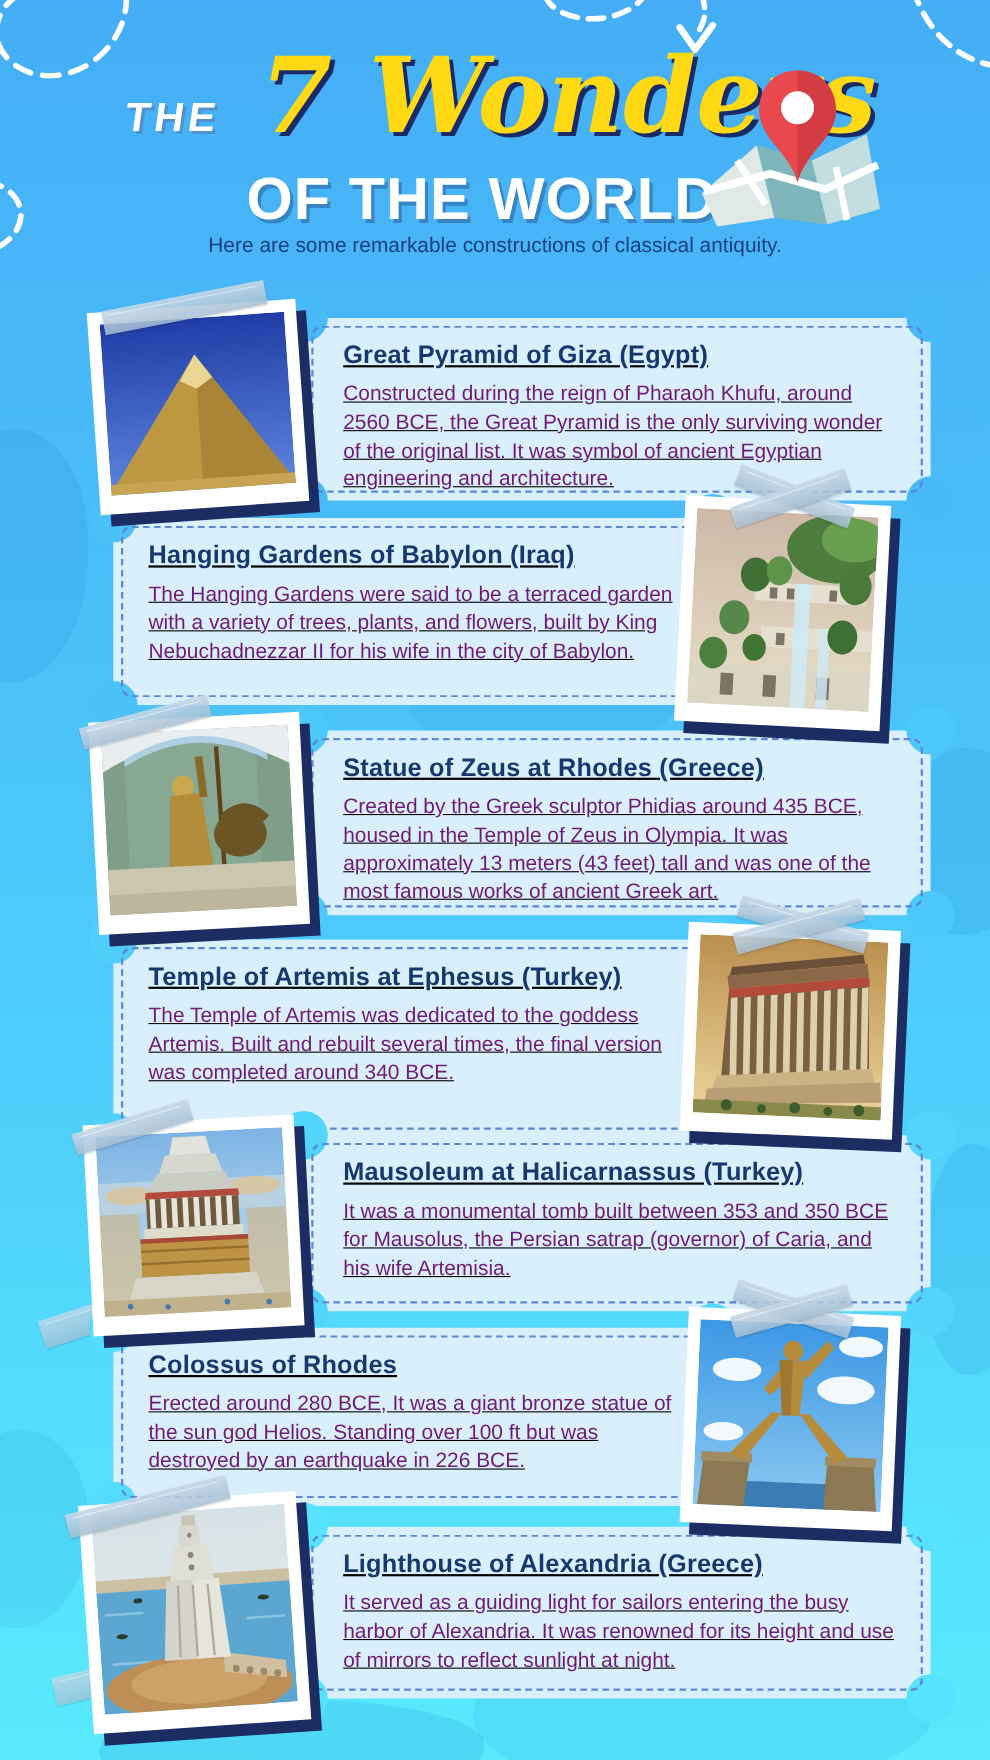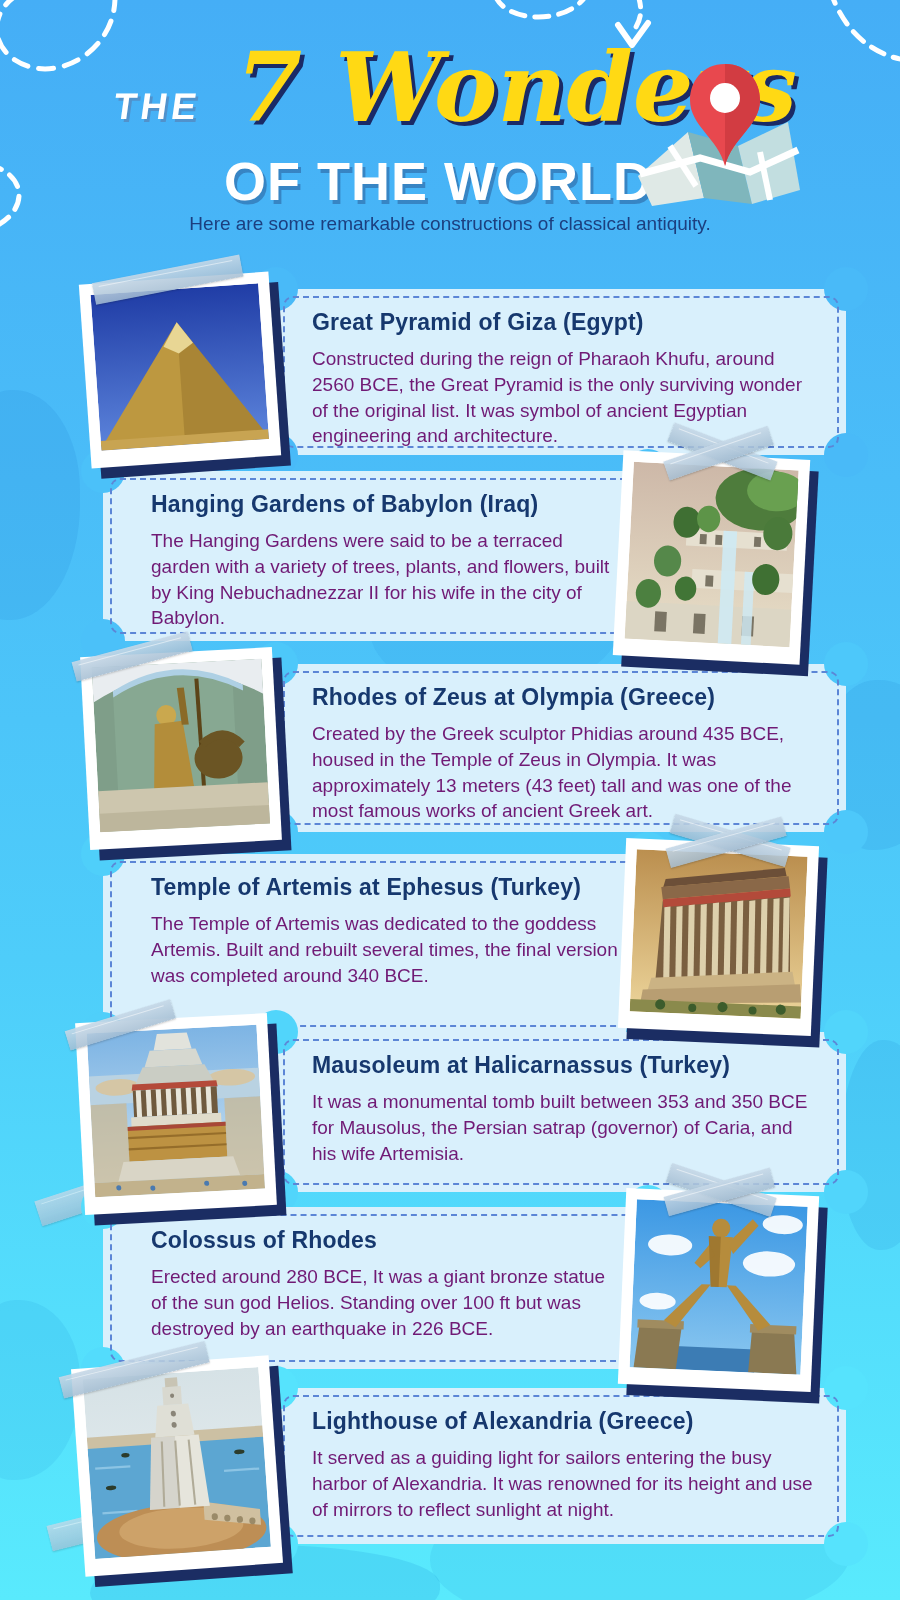--- a/index.html
+++ b/index.html
@@ -18,30 +18,30 @@
     text-shadow:3px 3px 0 rgba(90,120,170,0.55);}
   .big-title{position:absolute;left:236px;top:40px;z-index:4;color:#ffd914;
     font-family:"DejaVu Serif", serif;font-style:italic;font-weight:bold;font-size:95px;line-height:1;
     text-shadow:4px 4px 0 #1a2a66;white-space:nowrap;}
   .sub-title{position:absolute;left:224px;top:150px;z-index:4;color:#ffffff;font-weight:bold;
     font-size:54px;letter-spacing:1px;text-shadow:3px 4px 0 rgba(27,45,99,0.35);white-space:nowrap;}
   .tagline{position:absolute;left:0;top:213px;width:900px;text-align:center;z-index:4;
     color:#1c3f7f;font-size:19px;font-weight:500;}
   .map-icon{position:absolute;left:630px;top:56px;z-index:4;}
   
-  .card{position:absolute;z-index:2;background:#d9f0fc;border-radius:8px;}
+  .card{position:absolute;z-index:2;background:#d9f0fc;border-radius:8px;text-decoration:underline;}
   .card .border{position:absolute;left:7px;top:7px;right:7px;bottom:7px;
     border:2px dashed #5c86d6;border-radius:10px;pointer-events:none;}
   .notch{position:absolute;width:44px;height:44px;border-radius:50%;background:var(--notch,#4cc2f9);}
   .notch.tl{left:-22px;top:-22px;} .notch.tr{right:-22px;top:-22px;}
   .notch.bl{left:-22px;bottom:-22px;} .notch.br{right:-22px;bottom:-22px;}
   .card-inner{position:relative;height:100%;box-sizing:border-box;}
   .card-title{color:#16386e;font-size:23px;font-weight:bold;letter-spacing:0.2px;margin:0;padding:20px 20px 0 0;}
   .card-body{color:#701a75;font-size:19px;line-height:1.36;margin:0;padding:10px 26px 0 0;}
-  .pad-r{padding-left:36px;} .pad-l{padding-left:48px;}
+  .pad-r{padding-left:36px;} .pad-l{padding-left:32px;}
   
   .polaroid{position:absolute;z-index:3;background:#ffffff;
     padding:11px 11px 17px 11px;box-shadow:9px 11px 0 #1b2d63;box-sizing:border-box;}
   .polaroid svg{display:block;}
   .tape{position:absolute;z-index:6;background:linear-gradient(rgba(198,216,231,0.9),rgba(164,189,210,0.85));
     box-shadow:0 1px 2px rgba(0,0,0,0.18);}
   .tape:before{content:"";position:absolute;left:6px;top:4px;right:8px;height:1px;background:rgba(255,255,255,0.5);}
   .stray{z-index:1;opacity:0.85;}
 </style>
 </head>
@@ -171,21 +171,21 @@
     <div class="tape" style="left:40px;top:-12px;width:110px;height:20px;transform:rotate(-22deg);"></div>
   </div>
 
   <div class="card" style="left:276px;top:664px;width:570px;height:168px;--notch:#4dc8fa;">
     <div class="notch tl"></div>
       <div class="notch tr"></div>
     <div class="notch bl"></div>
       <div class="notch br"></div>
     <div class="border"></div>
     <div class="card-inner pad-r">
-      <h2 class="card-title">Rhodes of Zeus at Olympia (Greece)</h2>
+      <h2 class="card-title">Statue of Zeus at Rhodes (Greece)</h2>
       <p class="card-body">Created by the Greek sculptor Phidias around 435 BCE, housed in the Temple of Zeus in Olympia. It was approximately 13 meters (43 feet) tall and was one of the most famous works of ancient Greek art.</p>
     </div>
   </div>
   <div class="polaroid" style="left:85px;top:652px;width:192px;height:193px;transform:rotate(-3deg);">
     <svg width="170" height="165" viewBox="0 0 170 160" preserveAspectRatio="none">
       <rect width="170" height="160" fill="#87a892"></rect>
       <rect x="0" width="20" height="160" fill="rgba(0,0,0,0.06)"></rect>
       <rect x="140" width="30" height="160" fill="rgba(0,0,0,0.06)"></rect>
       <path d="M0,34 Q85,-14 170,34 L170,0 L0,0 Z" fill="#e9edf0"></path>
       <path d="M20,30 Q85,-6 150,30 L150,24 Q85,-12 20,24 Z" fill="#aed0e4"></path>

